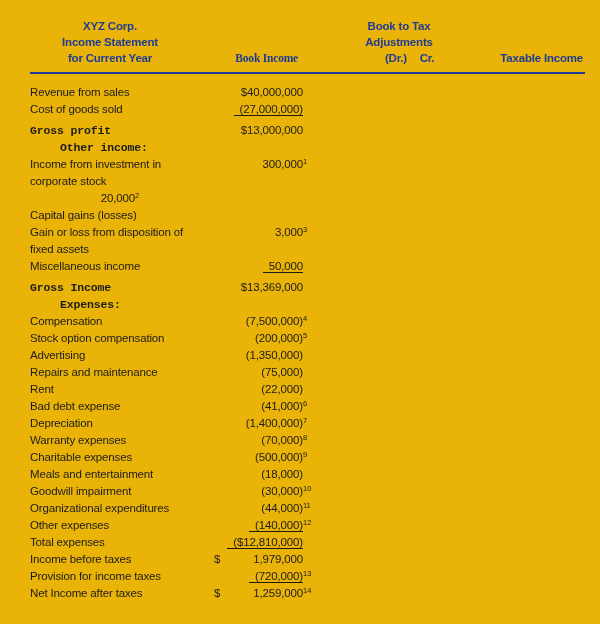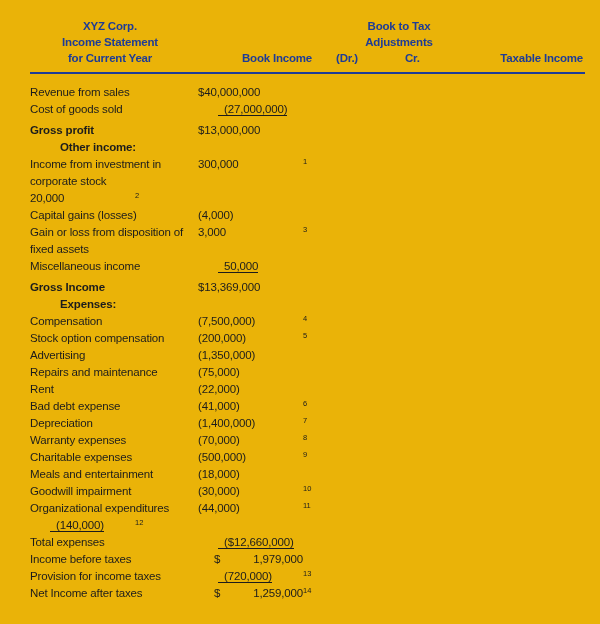--- a/index.html
+++ b/index.html
@@ -14,37 +14,37 @@
   
   .hd {
     color:#1e3c96;
     font-weight:bold;
     font-size:11.5px;
     letter-spacing:-0.2px;
     line-height:16px;
   }
   .title-block { position:absolute; left:30px; top:18px; width:160px; text-align:center; }
   .col-adj     { position:absolute; left:340px; top:18px; width:118px; text-align:center; }
-  .col-book    { position:absolute; right:288px; top:50px; white-space:nowrap; }
-  .col-dr      { position:absolute; left:336px; top:50px; width:54px; text-align:left; }
-  .col-cr      { position:absolute; left:405px; top:50px; width:44px; }
+  .col-book    { position:absolute; right:302px; top:50px; white-space:nowrap;font-family:Liberation Serif, serif; }
+  .col-dr      { position:absolute; left:353px; top:50px; width:54px; text-align:right; }
+  .col-cr      { position:absolute; left:405px; top:50px; width:44px; text-align:center; }
   .col-tax     { position:absolute; right:17px; top:50px; white-space:nowrap; }
   .head-rule   { position:absolute; left:30px; top:72px; width:555px; height:2px; background:#1e3c96; }
 
   
   .rows {
     position:absolute; left:30px; top:84px; width:330px;
     font-size:11.5px; line-height:17px; letter-spacing:-0.15px;
   }
   .row { display:flex; align-items:flex-start; }
   .row.gap { margin-top:4px; }
   .label { width:168px; }
   .label.indent { padding-left:30px; width:138px; }
-  .row.bold .label { font-weight:bold; }
-  .amt { width:105px; text-align:left; position:relative; white-space:nowrap; }
+  .row.bold .label { font-weight:bold;font-family:Liberation Mono, monospace; }
+  .amt { width:105px; text-align:right; position:relative; white-space:nowrap; }
   .amt .num.underline { border-bottom:1px solid #1c1c1c; padding-left:6px;margin-left:20px; }
   .amt sup {
     position:absolute; left:100%; top:1px;
     font-size:7.5px; line-height:10px; letter-spacing:0;
   }
   .amt .num.split { display:flex; justify-content:space-between; padding-left:16px; }
   .amt .num.split span { display:block; }
 </style>
 </head>
 <body>
@@ -94,21 +94,20 @@
       <span class="label">Income from investment in corporate stock</span>
       <span class="amt"><span class="num">300,000</span><sup>1</sup></span>
     </div>
 
     <div class="row">
       <span class="amt"><span class="num">20,000</span><sup>2</sup></span>
     </div>
 
     <div class="row">
       <span class="label">Capital gains (losses)</span>
-      <span class="amt"><span class="num">(4,000)</span></span>
     </div>
 
     <div class="row">
       <span class="label">Gain or loss from disposition of fixed assets</span>
       <span class="amt"><span class="num">3,000</span><sup>3</sup></span>
     </div>
 
     <div class="row">
       <span class="label">Miscellaneous income</span>
       <span class="amt"><span class="num underline">50,000</span></span>
@@ -178,26 +177,27 @@
       <span class="label">Goodwill impairment</span>
       <span class="amt"><span class="num">(30,000)</span><sup>10</sup></span>
     </div>
 
     <div class="row">
       <span class="label">Organizational expenditures</span>
       <span class="amt"><span class="num">(44,000)</span><sup>11</sup></span>
     </div>
 
     <div class="row">
+      <span class="label">Other expenses</span>
       <span class="amt"><span class="num underline">(140,000)</span><sup>12</sup></span>
     </div>
 
     <div class="row">
       <span class="label">Total expenses</span>
-      <span class="amt"><span class="num underline">($12,660,000)</span></span>
+      <span class="amt"><span class="num underline">($12,810,000)</span></span>
     </div>
 
     <div class="row">
       <span class="label">Income before taxes</span>
       <span class="amt">
           <span class="num split">
             <span>$</span>
             <span>1,979,000</span>
           </span>
         </span>

